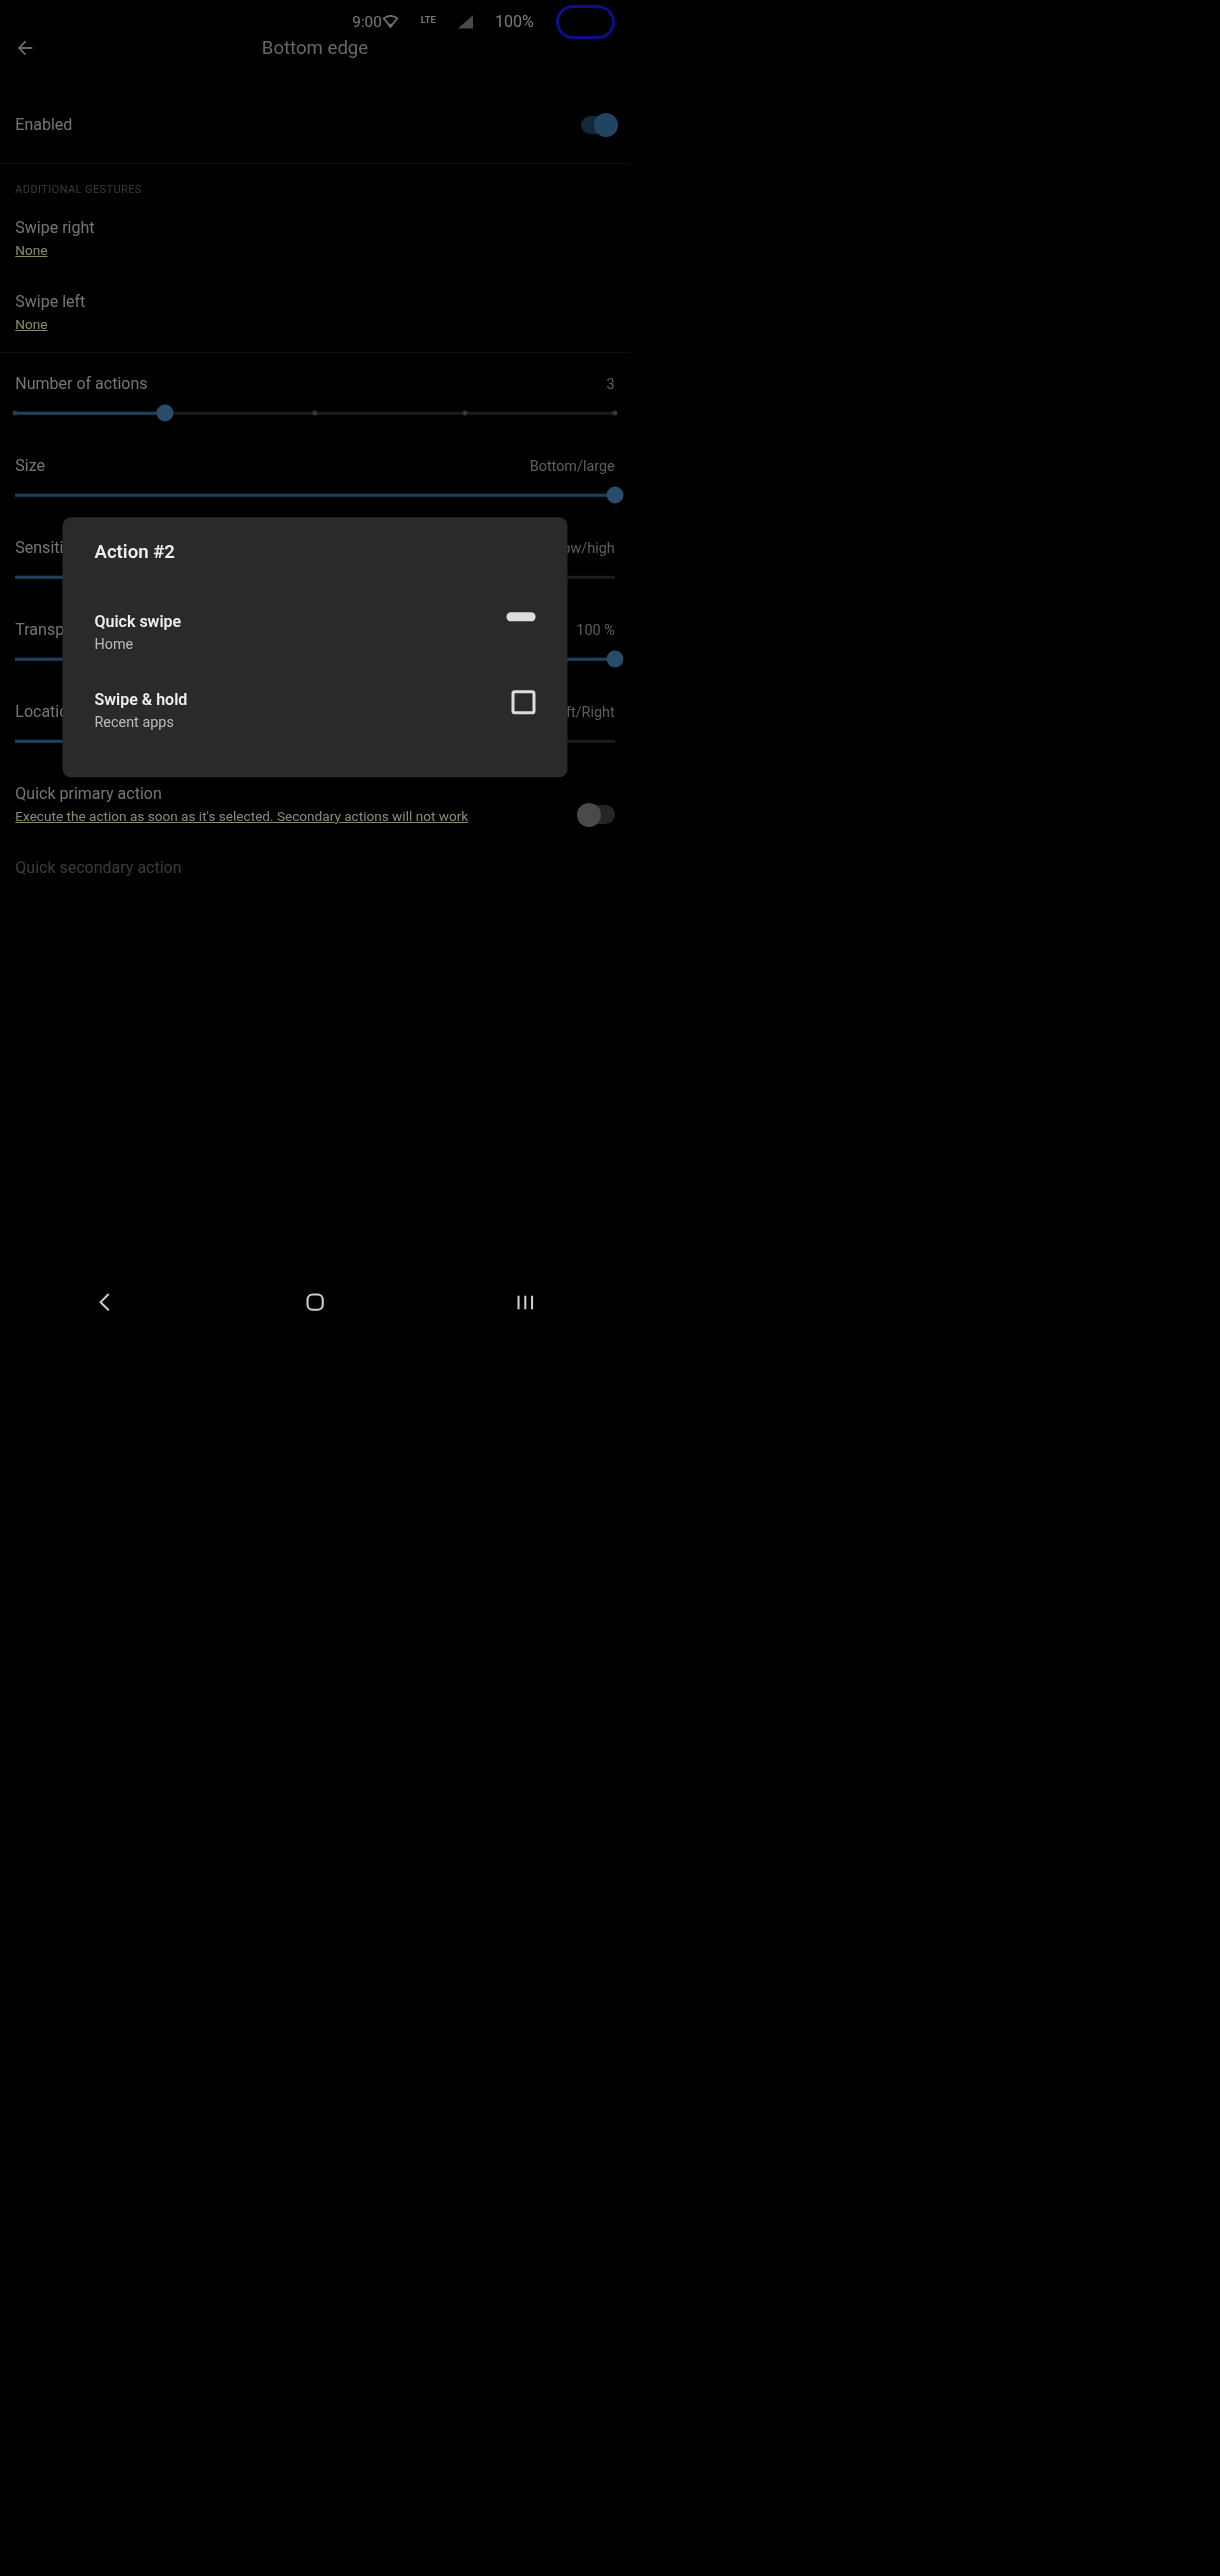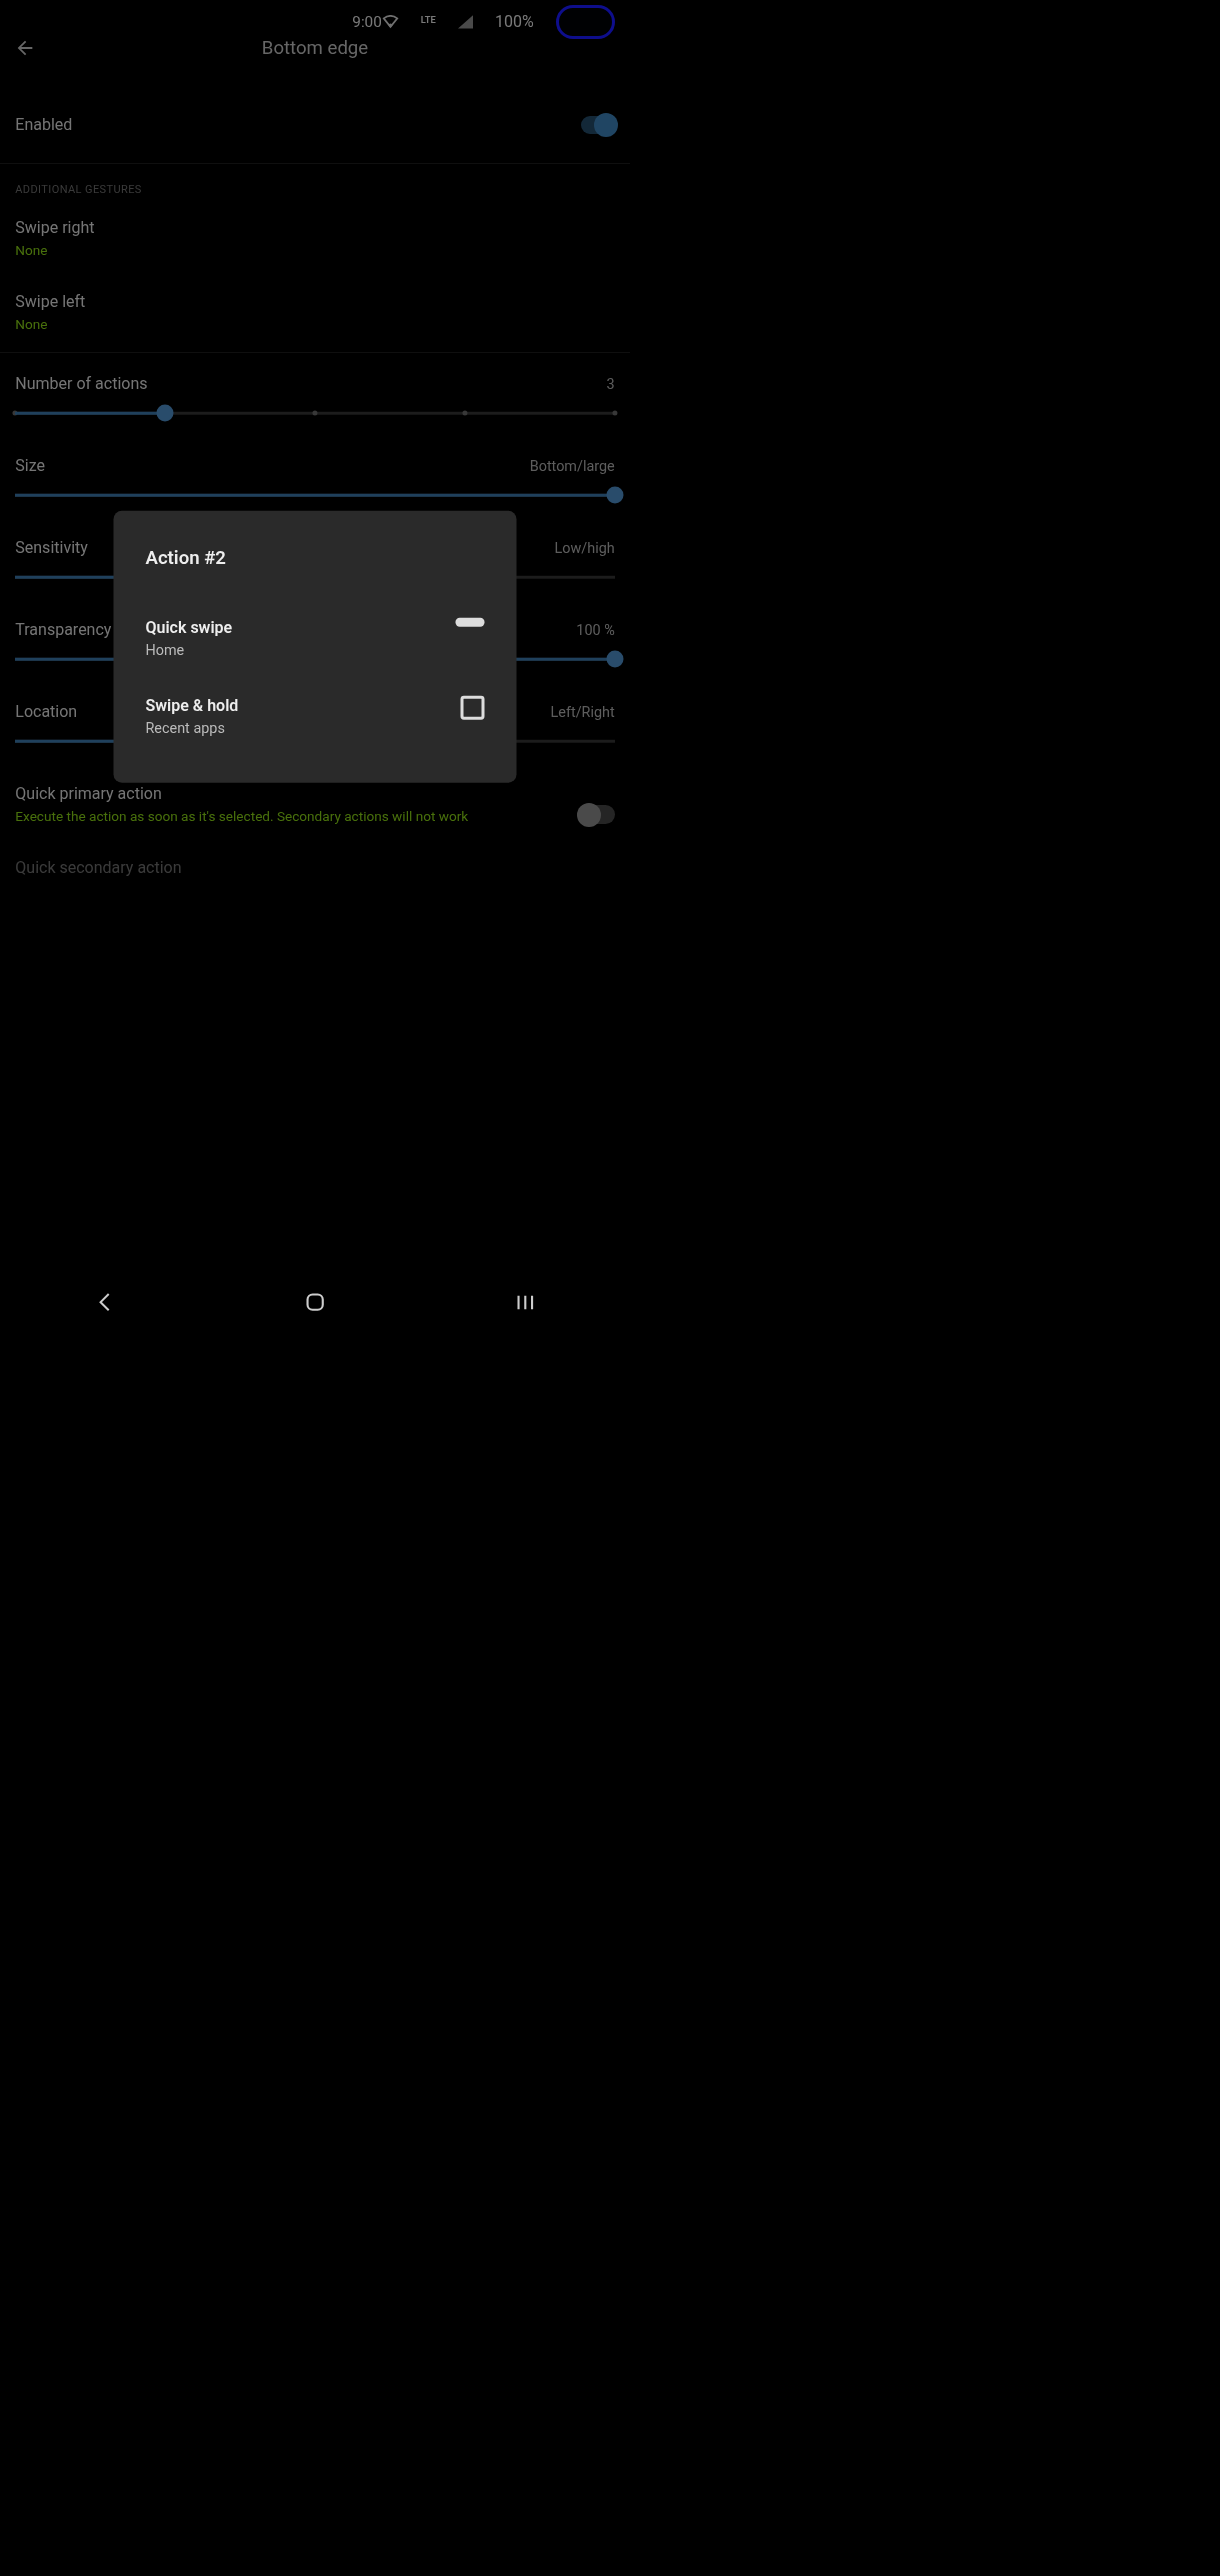--- a/index.html
+++ b/index.html
@@ -14,21 +14,21 @@
     
     .app-header { display: flex; height: 53px; padding: 0 13.6px; }
     .back-arrow { width: 22px; height: 22px; }
     .header-title { flex: 1; text-align: center; font-size: 18.6px; color: #bbb; margin-left: -22px; }
 
     
     .content { padding: 0 15.3px; }
     .row { padding: 17px 0; }
     .row-top { display: flex; justify-content: space-between; align-items: flex-end; }
     .row-title { font-size: 16px; color: #d5d5d5; }
-    .row-sub { font-size: 13.6px; color: #84cc16; margin-top: 5.1px; }
+    .row-sub { font-size: 13.6px; color: #fef9c3; margin-top: 5.1px; text-decoration: underline; }
     .row-value { font-size: 14.4px; color: #aaa; }
 
     .section-label { font-size: 11px; color: #6a6a6a; letter-spacing: 0.4px; padding: 15.3px 0 5.1px; }
     .divider { height: 0.8px; background: #1d1d1d; margin: 3.4px -15.3px; }
 
     
     .toggle { width: 34px; height: 18.6px; background: #244a67; border-radius: 10.2px; position: relative; }
     .toggle.on .knob { right: -3.4px; background: #3b7fb5; }
     .toggle .knob { position: absolute; top: -2.5px; width: 24px; height: 24px; border-radius: 50%; }
     .toggle.off { background: #444; }
@@ -36,21 +36,21 @@
 
     
     .slider { position: relative; height: 17px; margin-top: 12px; }
     .slider-track { position: absolute; left: 0; right: 0; top: 50%; height: 2.5px; background: #333; transform: translateY(-50%); }
     .slider-fill { position: absolute; left: 0; top: 50%; height: 2.5px; background: #3a76a8; transform: translateY(-50%); }
     .slider-thumb { position: absolute; top: 50%; width: 17px; height: 17px; border-radius: 50%; background: #4b8bc4; transform: translate(-50%, -50%); }
     .slider-dot { position: absolute; top: 50%; width: 5.1px; height: 5.1px; border-radius: 50%; background: #666; transform: translate(-50%, -50%); }
 
     
     .scrim { position: absolute; inset: 0; background: rgba(0,0,0,0.45); }
-    .dialog { position: absolute; left: 50%; top: 50%; transform: translate(-50%, -56%); width: 403px; background: #2a2a2a; border-radius: 8.5px; padding: 36px 32px 27px; }
+    .dialog { position: absolute; left: 50%; top: 50%; transform: translate(-50%, -56%); width: 505px; background: #2a2a2a; border-radius: 8.5px; padding: 24px 32px 27px; }
     .dialog-title { font-size: 18.6px; font-weight: 600; color: #eee; margin-bottom: 30.5px; }
     .dialog-item { display: flex; justify-content: space-between; align-items: flex-start; padding: 18.6px 0; }
     .dialog-item-text .dt-title { font-size: 16px; font-weight: 600; color: #eee; }
     .dialog-item-text .dt-sub { font-size: 14.4px; color: #bbb; margin-top: 5.1px; }
     .dash-icon { width: 29px; height: 8.5px; background: #ddd; border-radius: 4.2px; }
     .square-icon { width: 24px; height: 24px; border: 3.4px solid #ddd; border-radius: 3.4px; }
 
     
     .nav-bar { position: absolute; bottom: 0; left: 0; right: 0; height: 47px; display: flex; justify-content: space-around; align-items: center; }
     .nav-btn { width: 34px; height: 34px; display: flex; align-items: center; justify-content: center; }

